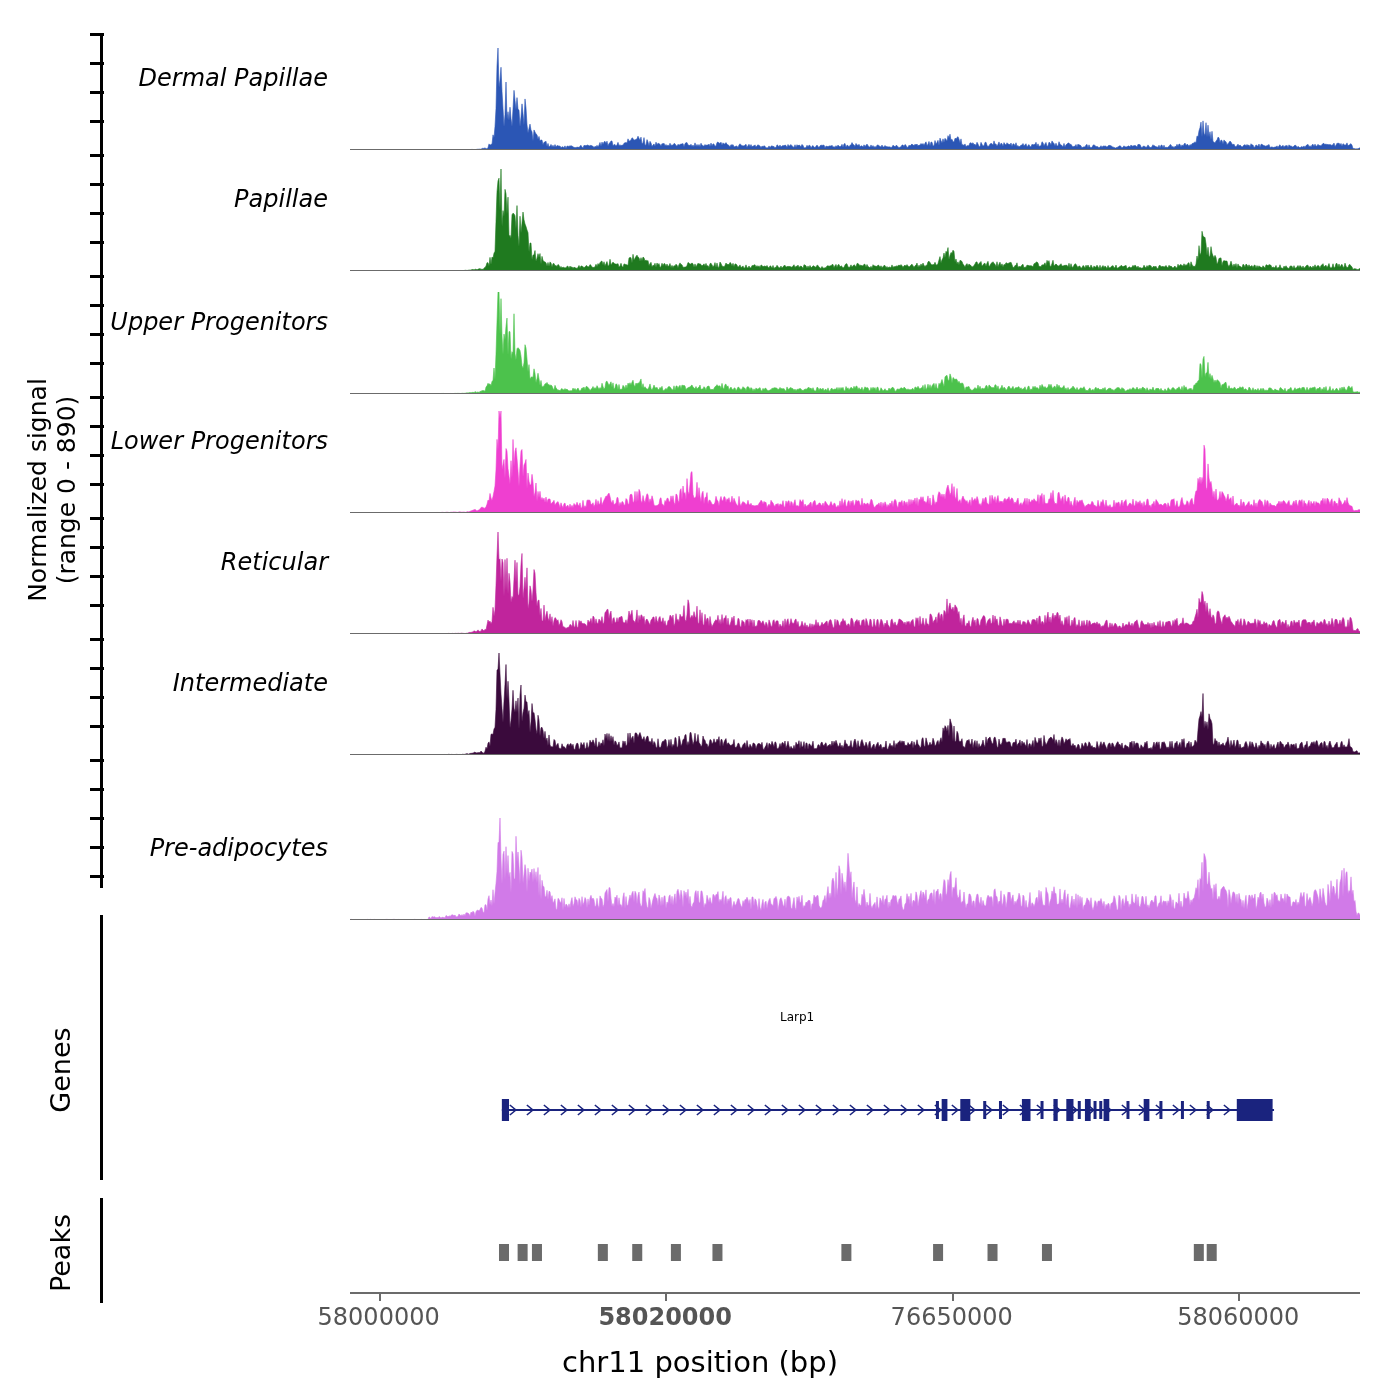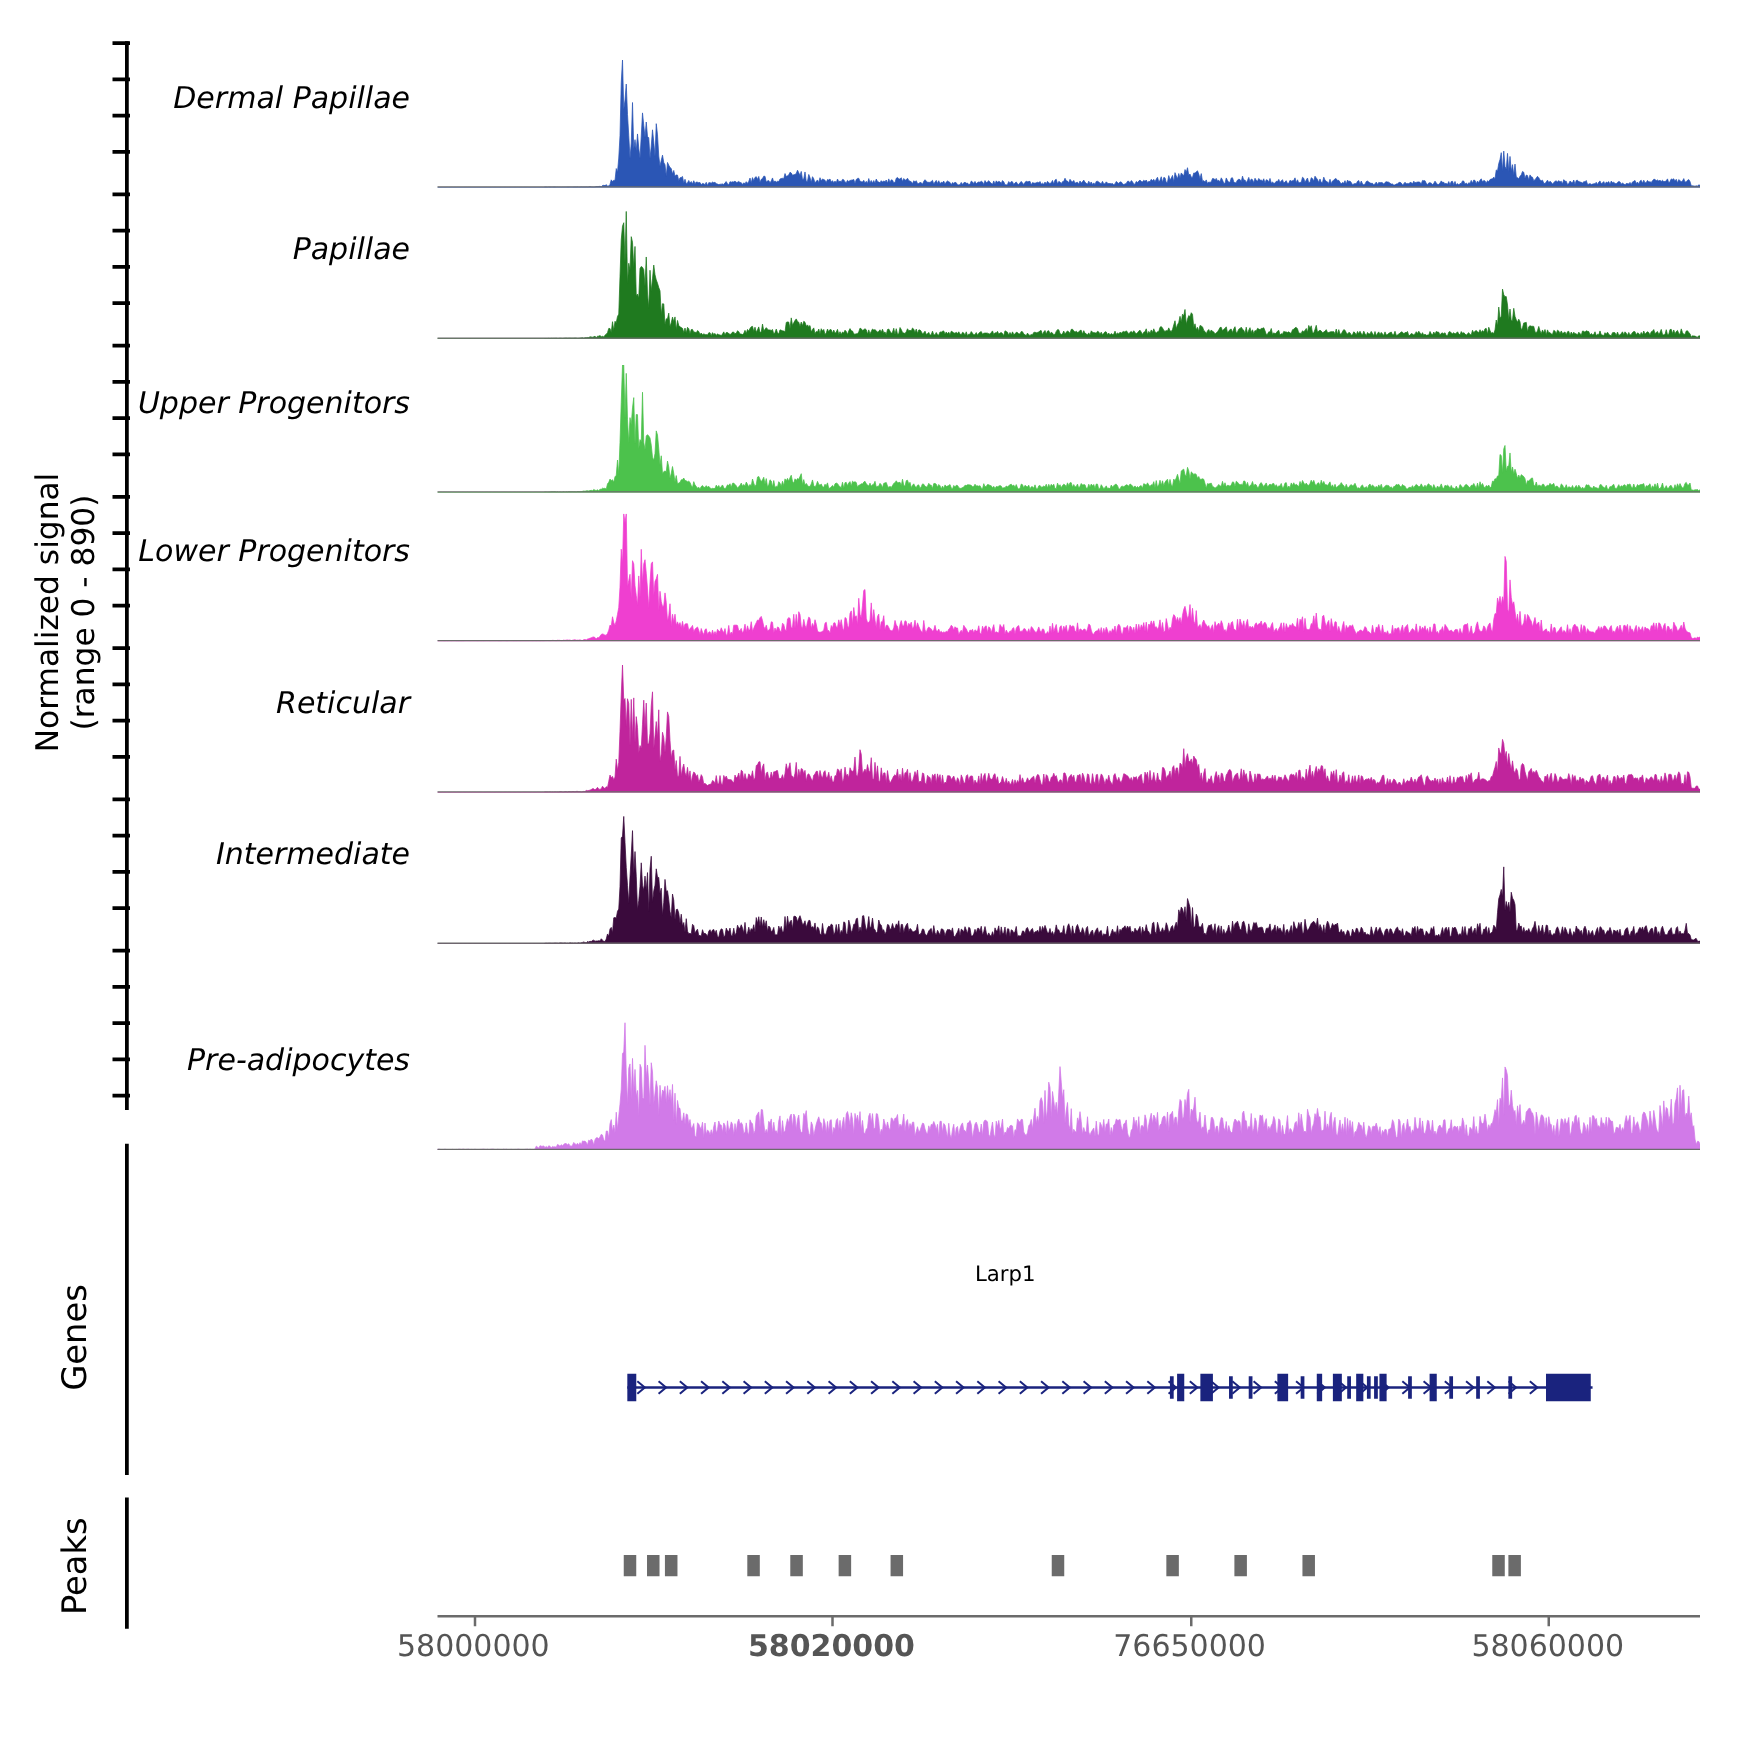--- a/index.html
+++ b/index.html
@@ -122,21 +122,21 @@
     position: absolute;
     left: 350px;
     top: 960px;
     width: 1010px;
     height: 220px;
   }
   #gene-name {
     position: absolute;
     left: 430px;
     top: 50px;
-    font-size: 17px;
+    font-size: 12px;
     white-space: nowrap;
   }
   #genes-panel svg { position: absolute; left: 0; top: 0; }
 
   
   #peaks-panel {
     position: absolute;
     left: 350px;
     top: 1198px;
     width: 1010px;
@@ -382,14 +382,15 @@
       <div class="xt" style="left: 315.177px;"></div>
       <div class="xt" style="left: 601.702px;"></div>
       <div class="xt" style="left: 888.227px;"></div>
     </div>
   <div id="xticklabels">
       <div class="xticklabel" style="left: 378.652px; text-align: center;">58000000</div>
       <div class="xticklabel" style="left: 665.177px; font-weight: bold;">58020000</div>
       <div class="xticklabel" style="left: 951.702px;">76650000</div>
       <div class="xticklabel" style="left: 1238.23px;">58060000</div>
     </div>
+  <div id="xlabel">chr11 position (bp)</div>
 
 </div>
 
 </body></html>

